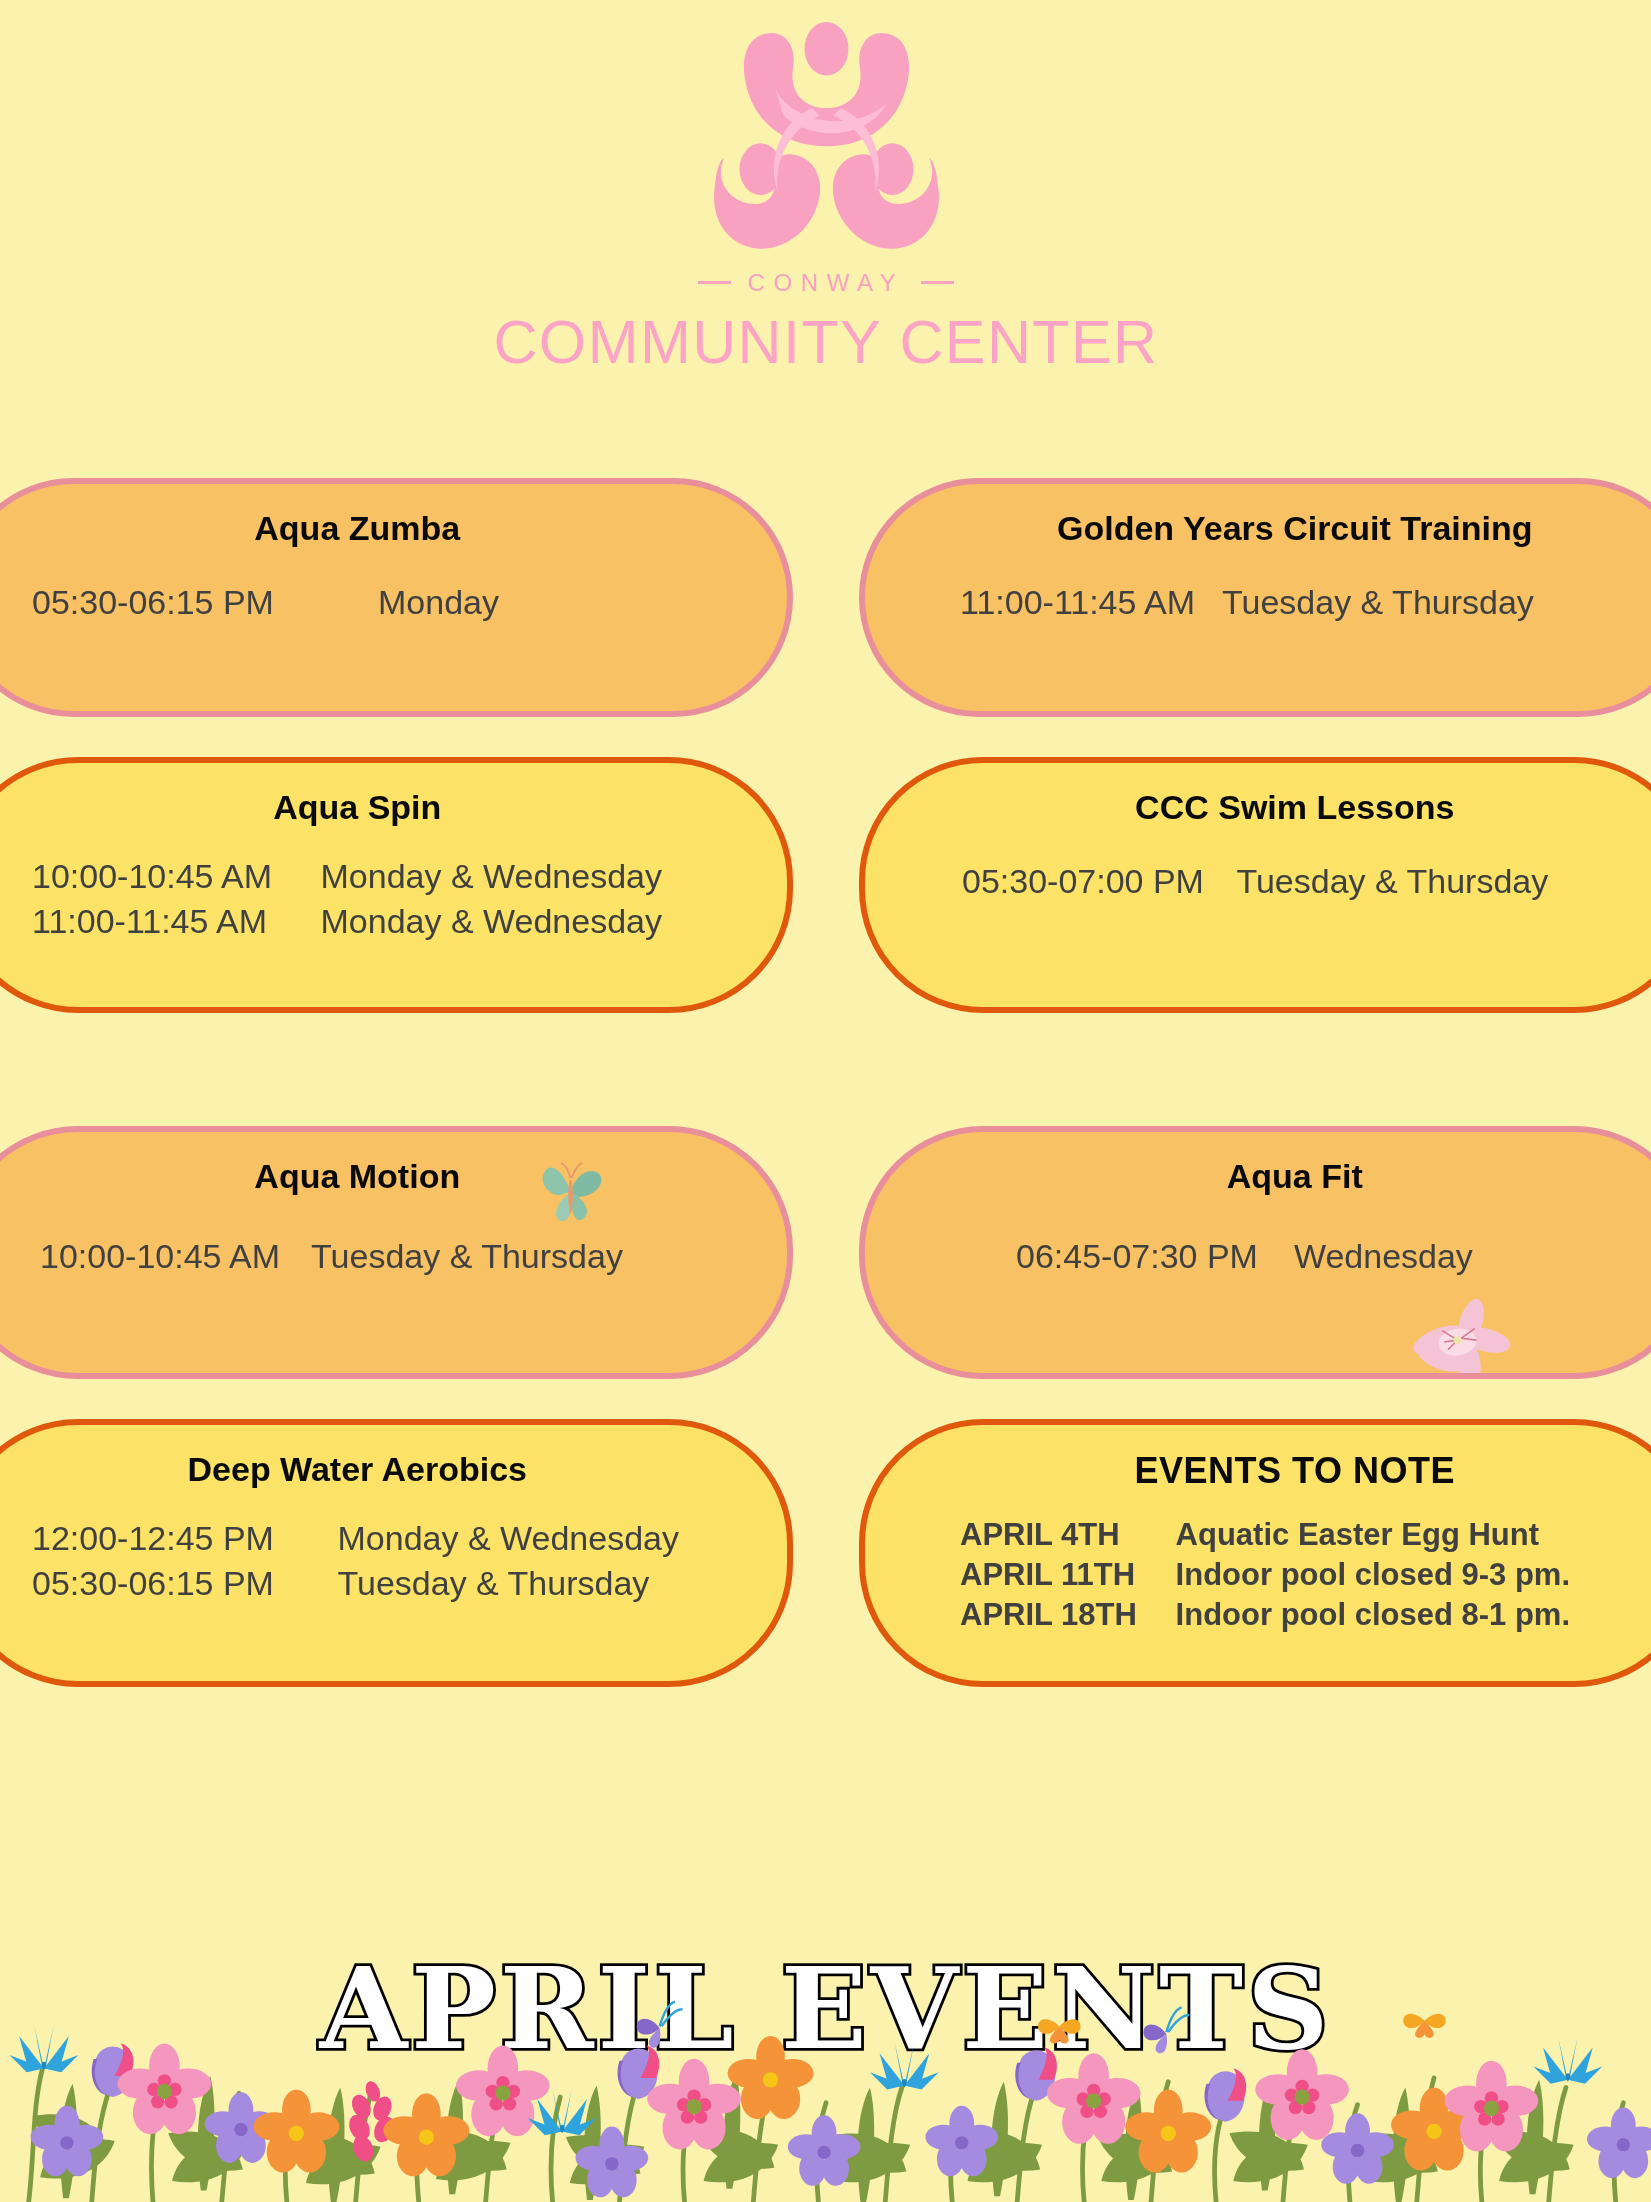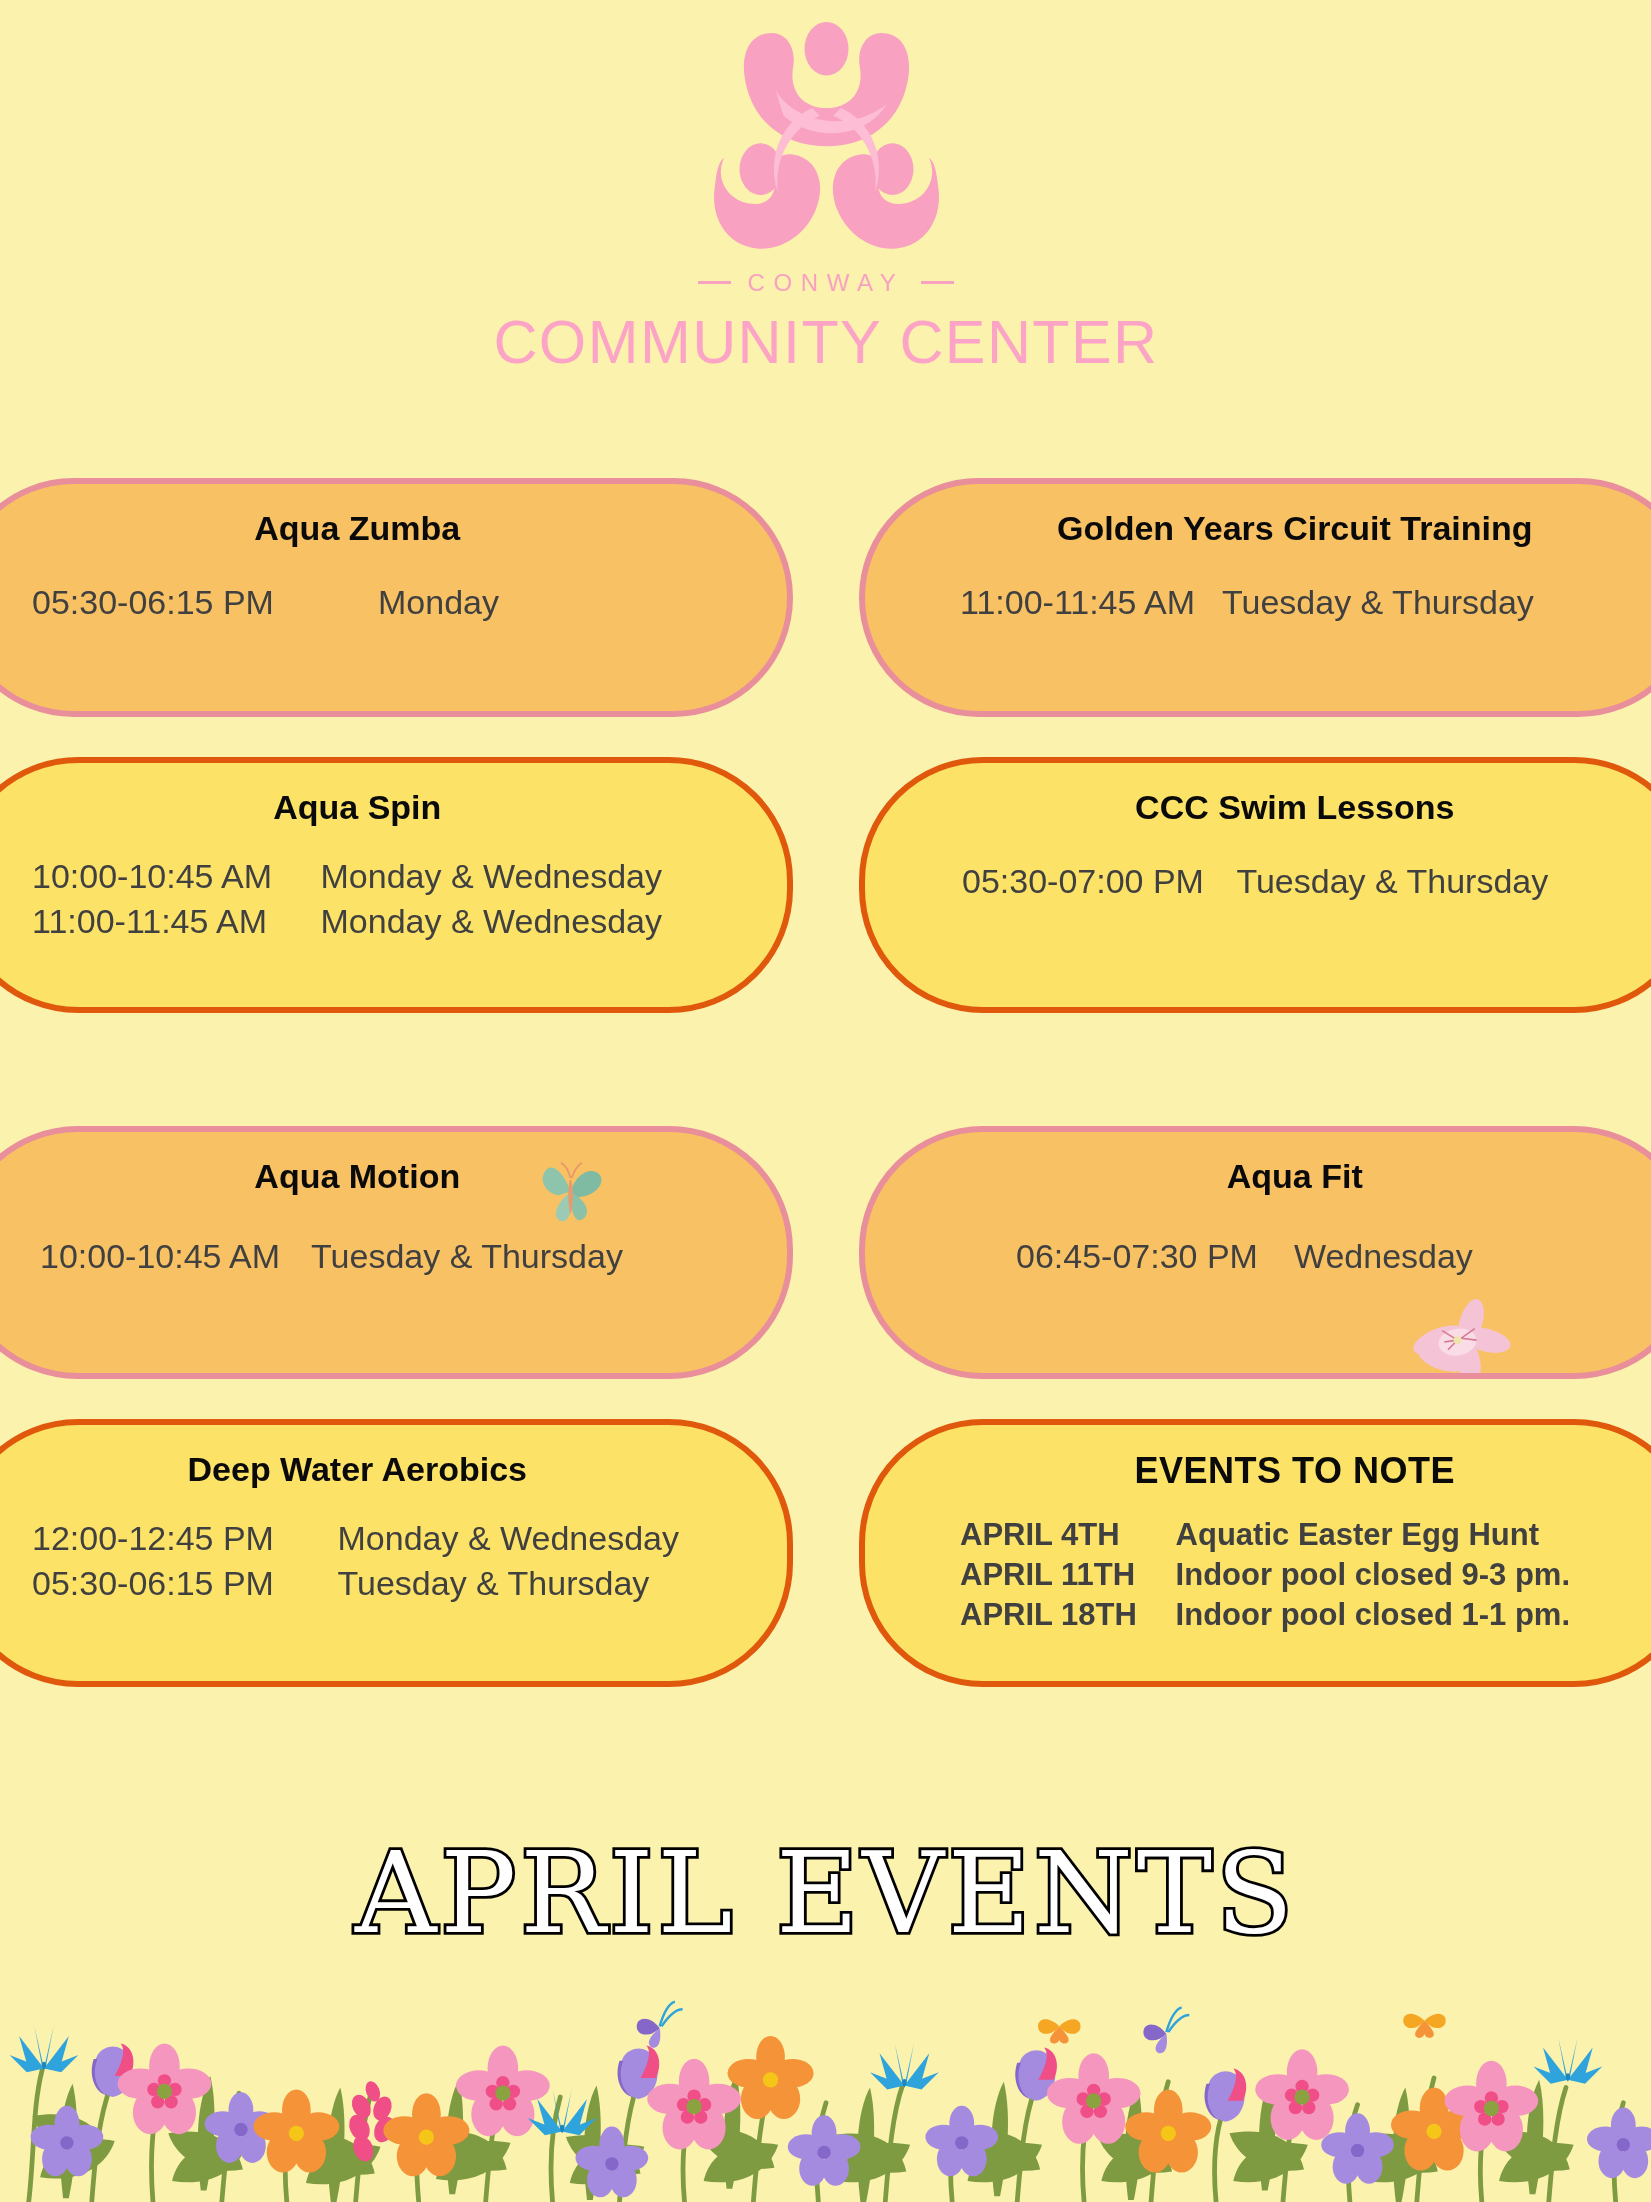--- a/index.html
+++ b/index.html
@@ -152,27 +152,27 @@
   .c-events  .line .time { width: 206px; }
   .c-events  .line .days { padding-left: 9.6px; }
   .c-events  .card-title { font-size: 36px; font-weight: 700; letter-spacing: 0.5px; }
 
   
   .decor { position: absolute; pointer-events: none; }
 
   
   .bottom-title {
     position: absolute;
-    top: 1837px;
+    top: 1952px;
     left: 0;
     width: 1652px;
     text-align: center;
     font-family: "DejaVu Serif", serif;
     font-size: 113px;
-    font-weight: 400;
+    font-weight: 700;
     letter-spacing: 3.8px;
     color: #ffffff;
     -webkit-text-stroke: 5.7px #000000;
     paint-order: stroke fill;
     line-height: 1;
   }
 
   
   .flower-border {
     position: absolute;
@@ -341,21 +341,21 @@
         <div class="line">
           <span class="time">APRIL 4TH</span>
           <span class="days">Aquatic Easter Egg Hunt</span>
         </div>
         <div class="line">
           <span class="time">APRIL 11TH</span>
           <span class="days">Indoor pool closed 9-3 pm.</span>
         </div>
         <div class="line">
           <span class="time">APRIL 18TH</span>
-          <span class="days">Indoor pool closed 1-1 pm.</span>
+          <span class="days">Indoor pool closed 8-1 pm.</span>
         </div>
       </div>
     </div>
   </div>
 </div>
 
 <div class="bottom-title">APRIL EVENTS</div>
 
 <div class="flower-border">
   <svg viewBox="0 0 1728 240" width="1652" height="229" preserveAspectRatio="none" aria-hidden="true">

